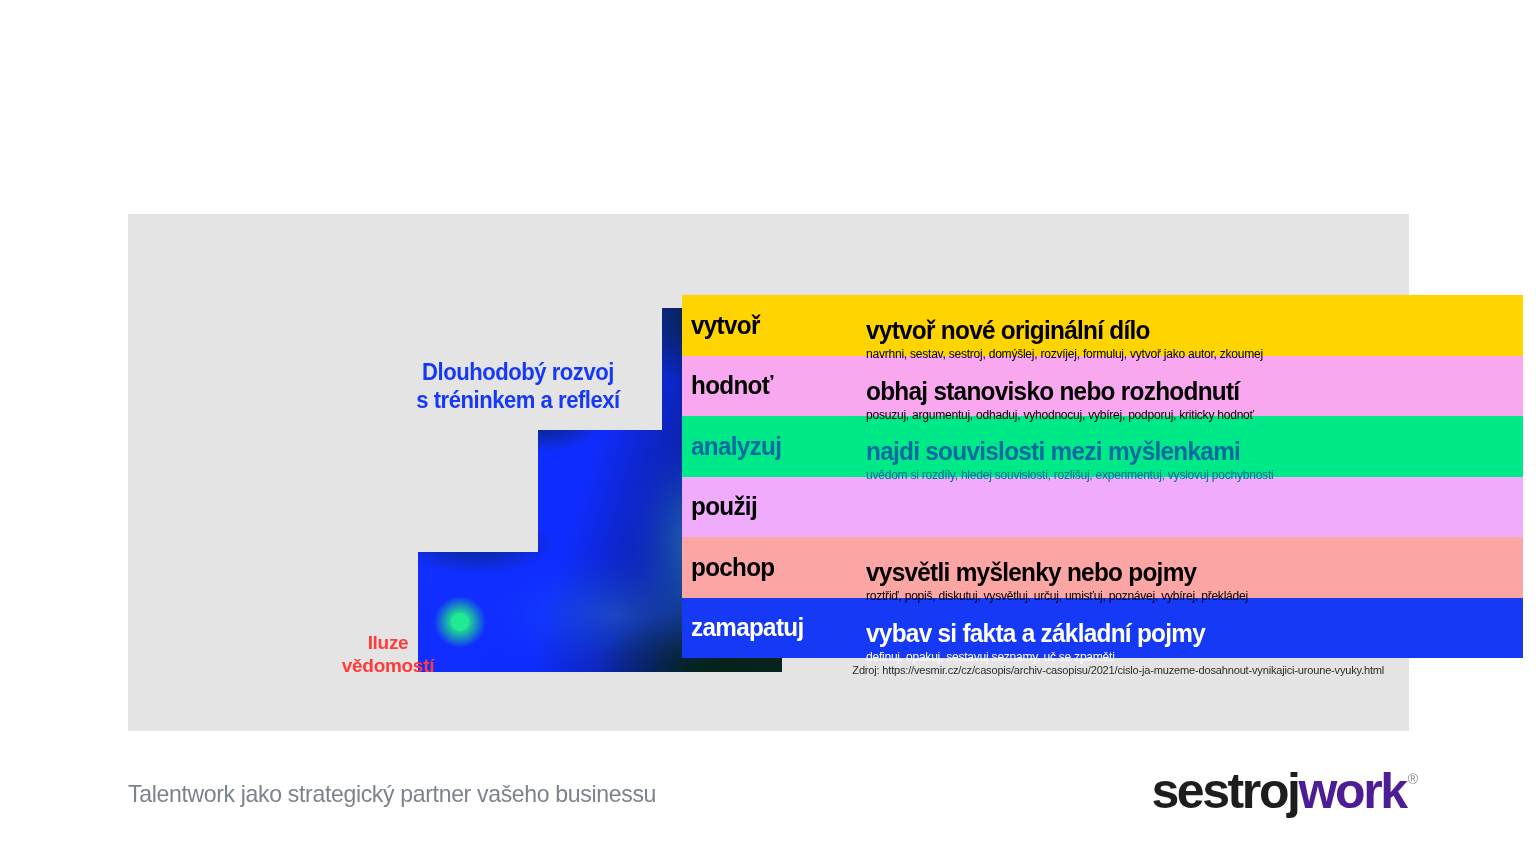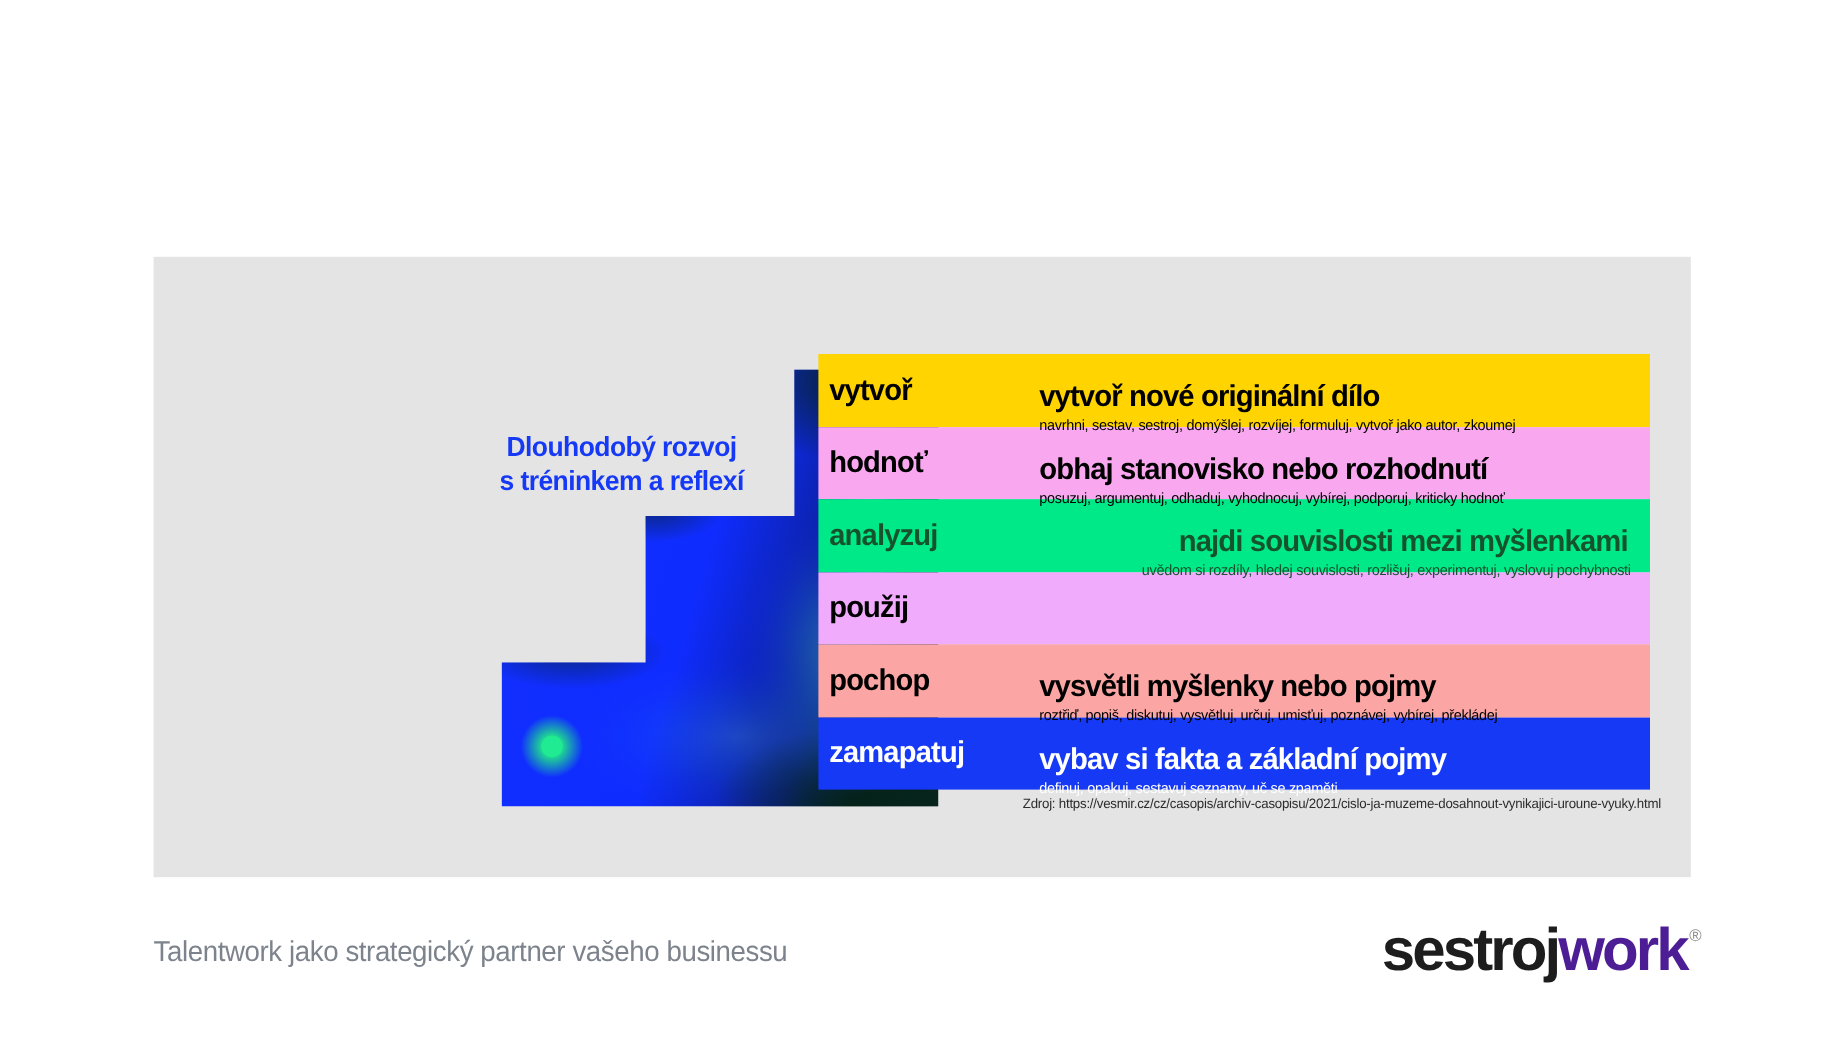--- a/index.html
+++ b/index.html
@@ -46,21 +46,21 @@
     transform:scaleX(0.96); transform-origin:center;
   }
   .label-red {
     position:absolute; left:0px; top:352px; width:200px;
     text-align:center;
     font-size:19px; font-weight:700; color:#ff3b3b;
     line-height:1.2; letter-spacing:-0.3px;
   }
 
   
-  .table { position:absolute; left:554px; top:81px; width:693px; }
+  .table { position:absolute; left:554px; top:81px; width:841px; }
   .row { display:flex; align-items:stretch; height:60.5px; }
   .row-key {
     width:184px; flex:0 0 184px;
     display:flex; align-items:center;
     padding-left:9px;
     font-size:25px; font-weight:700; letter-spacing:-0.7px;
     transform-origin:left center;
   }
   .row-key span { display:block; transform:scaleX(0.97); transform-origin:left center; }
   .row-body {
@@ -156,20 +156,24 @@
           <circle cx="44" cy="328" r="26" fill="url(#gDot)"></circle>
           <circle cx="44" cy="328" r="9" fill="#21eb92"></circle>
         </g>
       </svg>
 
       <div class="label-blue">
         <div>Dlouhodobý rozvoj</div>
         <div>s tréninkem a reflexí</div>
       </div>
 
+      <div class="label-red">
+        <div>Iluze</div>
+        <div>vědomostí</div>
+      </div>
     </div>
 
     <div class="table">
 
       <div class="row" style="background:#ffd400; color:#000000;">
         <div class="row-key">
           <span>vytvoř</span>
         </div>
         <div class="row-body">
           <div class="row-head">vytvoř nové originální dílo</div>
@@ -180,21 +184,21 @@
       <div class="row" style="background:#f9a8f0; color:#000000;">
         <div class="row-key">
           <span>hodnoť</span>
         </div>
         <div class="row-body">
           <div class="row-head">obhaj stanovisko nebo rozhodnutí</div>
           <div class="row-sub">posuzuj, argumentuj, odhaduj, vyhodnocuj, vybírej, podporuj, kriticky hodnoť</div>
         </div>
       </div>
 
-      <div class="row" style="background:#00e989; color:#14532d;text-align:right;">
+      <div class="row" style="background:#00e989; color:#0369a1;">
         <div class="row-key">
           <span>analyzuj</span>
         </div>
         <div class="row-body">
           <div class="row-head">najdi souvislosti mezi myšlenkami</div>
           <div class="row-sub">uvědom si rozdíly, hledej souvislosti, rozlišuj, experimentuj, vyslovuj pochybnosti</div>
         </div>
       </div>
 
       <div class="row" style="background:#f0abfc; color:#000000;text-align:center;">

